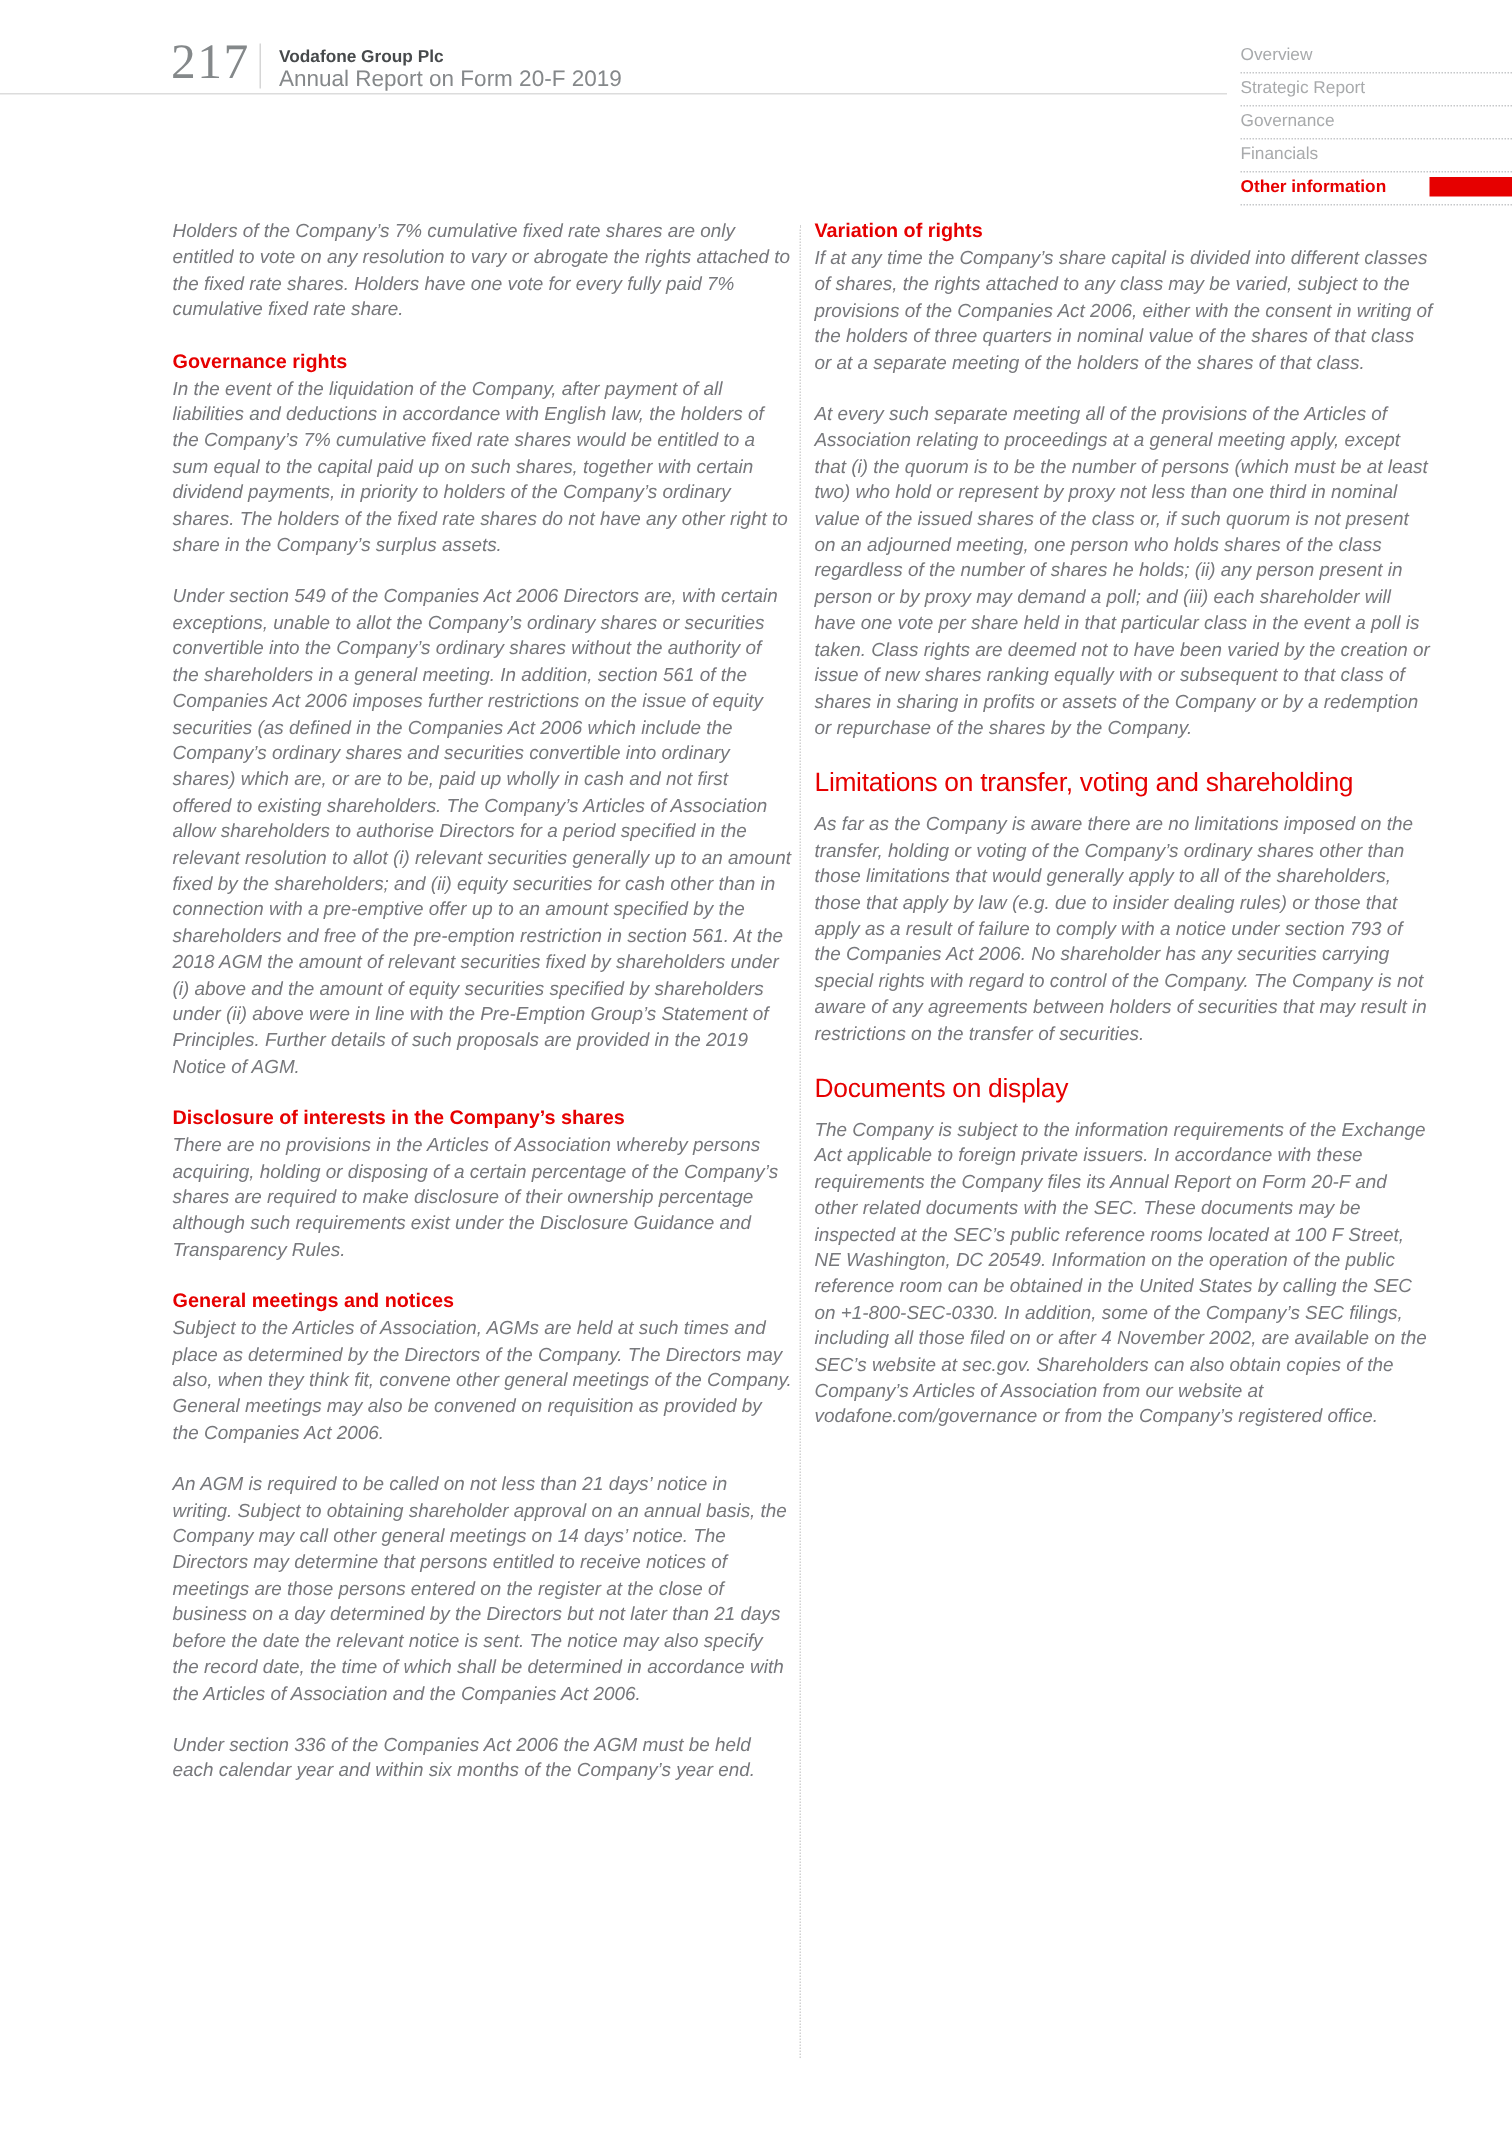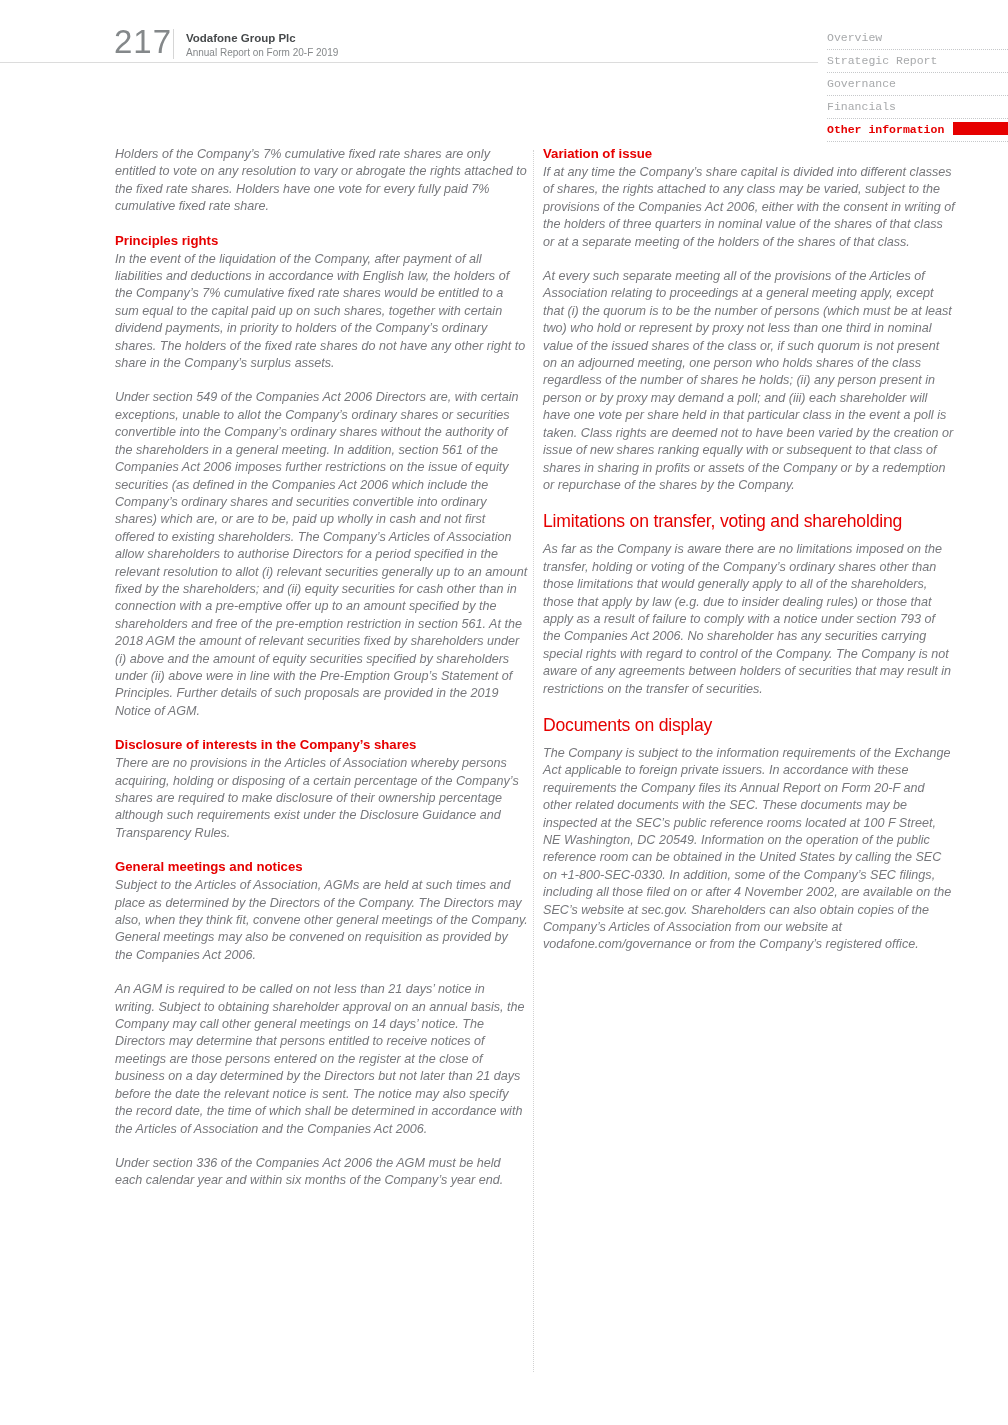--- a/index.html
+++ b/index.html
@@ -13,44 +13,44 @@
 
   
   .header-rule {
     position:absolute; top:62px; left:0; width:818px; height:1px;
     background:#dcdcdc;
   }
   .page-number {
     position:absolute; left:114px; top:24px;
     font-size:33px; line-height:36px; font-weight:400; color:#84888a;
     letter-spacing:1px;
+    font-family:Liberation Serif, serif;
   }
   .header-vsep {
     position:absolute; left:173px; top:29px; width:1px; height:30px;
     background:#d6d6d6;
   }
   .header-title { position:absolute; left:186px; top:31px; }
   .header-title .company {
     font-size:11.5px; font-weight:bold; color:#474a4c; line-height:14px;
   }
   .header-title .report {
-    font-size:10px; color:#85888a; line-height:14px; margin-top:1px;
+    font-size:15px; color:#85888a; line-height:14px; margin-top:1px;
   }
 
   
   .nav {
     position:absolute; left:827px; top:27px; width:181px;
   }
   .nav-item {
     position:relative;
     font-size:11.5px; color:#a8aaac;
     padding:4px 0 5px 0;
     border-bottom:1px dotted #c6c8ca;
     cursor:pointer;
-    font-family:Liberation Mono, monospace;
   }
   .nav-item.active { color:#e60000; font-weight:bold; }
   .nav-item .red-bar {
     position:absolute; right:0; top:3px;
     width:55px; height:13px; background:#e60000;
   }
 
   
   .col {
     position:absolute; top:146px; width:413px;
@@ -97,41 +97,41 @@
     </div>
   </div>
 
   <div class="col-divider"></div>
 
   <div class="col col-left">
     <div class="section">
       <p>Holders of the Company’s 7% cumulative fixed rate shares are only entitled to vote on any resolution to vary or abrogate the rights attached to the fixed rate shares. Holders have one vote for every fully paid 7% cumulative fixed rate share.</p>
     </div>
     <div class="section">
-      <h3 class="small-heading">Principles rights</h3>
+      <h3 class="small-heading">Governance rights</h3>
       <p>In the event of the liquidation of the Company, after payment of all liabilities and deductions in accordance with English law, the holders of the Company’s 7% cumulative fixed rate shares would be entitled to a sum equal to the capital paid up on such shares, together with certain dividend payments, in priority to holders of the Company’s ordinary shares. The holders of the fixed rate shares do not have any other right to share in the Company’s surplus assets.</p>
     </div>
     <div class="section">
       <p>Under section 549 of the Companies Act 2006 Directors are, with certain exceptions, unable to allot the Company’s ordinary shares or securities convertible into the Company’s ordinary shares without the authority of the shareholders in a general meeting. In addition, section 561 of the Companies Act 2006 imposes further restrictions on the issue of equity securities (as defined in the Companies Act 2006 which include the Company’s ordinary shares and securities convertible into ordinary shares) which are, or are to be, paid up wholly in cash and not first offered to existing shareholders. The Company’s Articles of Association allow shareholders to authorise Directors for a period specified in the relevant resolution to allot (i) relevant securities generally up to an amount fixed by the shareholders; and (ii) equity securities for cash other than in connection with a pre-emptive offer up to an amount specified by the shareholders and free of the pre-emption restriction in section 561. At the 2018 AGM the amount of relevant securities fixed by shareholders under (i) above and the amount of equity securities specified by shareholders under (ii) above were in line with the Pre-Emption Group’s Statement of Principles. Further details of such proposals are provided in the 2019 Notice of AGM.</p>
     </div>
     <div class="section">
       <h3 class="small-heading">Disclosure of interests in the Company’s shares</h3>
       <p>There are no provisions in the Articles of Association whereby persons acquiring, holding or disposing of a certain percentage of the Company’s shares are required to make disclosure of their ownership percentage although such requirements exist under the Disclosure Guidance and Transparency Rules.</p>
     </div>
     <div class="section">
       <h3 class="small-heading">General meetings and notices</h3>
       <p>Subject to the Articles of Association, AGMs are held at such times and place as determined by the Directors of the Company. The Directors may also, when they think fit, convene other general meetings of the Company. General meetings may also be convened on requisition as provided by the Companies Act 2006.</p>
       <p>An AGM is required to be called on not less than 21 days’ notice in writing. Subject to obtaining shareholder approval on an annual basis, the Company may call other general meetings on 14 days’ notice. The Directors may determine that persons entitled to receive notices of meetings are those persons entered on the register at the close of business on a day determined by the Directors but not later than 21 days before the date the relevant notice is sent. The notice may also specify the record date, the time of which shall be determined in accordance with the Articles of Association and the Companies Act 2006.</p>
       <p>Under section 336 of the Companies Act 2006 the AGM must be held each calendar year and within six months of the Company’s year end.</p>
     </div>
   </div>
 
   <div class="col col-right">
     <div class="section">
-      <h3 class="small-heading">Variation of issue</h3>
+      <h3 class="small-heading">Variation of rights</h3>
       <p>If at any time the Company’s share capital is divided into different classes of shares, the rights attached to any class may be varied, subject to the provisions of the Companies Act 2006, either with the consent in writing of the holders of three quarters in nominal value of the shares of that class or at a separate meeting of the holders of the shares of that class.</p>
       <p>At every such separate meeting all of the provisions of the Articles of Association relating to proceedings at a general meeting apply, except that (i) the quorum is to be the number of persons (which must be at least two) who hold or represent by proxy not less than one third in nominal value of the issued shares of the class or, if such quorum is not present on an adjourned meeting, one person who holds shares of the class regardless of the number of shares he holds; (ii) any person present in person or by proxy may demand a poll; and (iii) each shareholder will have one vote per share held in that particular class in the event a poll is taken. Class rights are deemed not to have been varied by the creation or issue of new shares ranking equally with or subsequent to that class of shares in sharing in profits or assets of the Company or by a redemption or repurchase of the shares by the Company.</p>
     </div>
     <div class="section">
       <h2 class="large-heading">Limitations on transfer, voting and shareholding</h2>
       <p>As far as the Company is aware there are no limitations imposed on the transfer, holding or voting of the Company’s ordinary shares other than those limitations that would generally apply to all of the shareholders, those that apply by law (e.g. due to insider dealing rules) or those that apply as a result of failure to comply with a notice under section 793 of the Companies Act 2006. No shareholder has any securities carrying special rights with regard to control of the Company. The Company is not aware of any agreements between holders of securities that may result in restrictions on the transfer of securities.</p>
     </div>
     <div class="section">
       <h2 class="large-heading">Documents on display</h2>
       <p>The Company is subject to the information requirements of the Exchange Act applicable to foreign private issuers. In accordance with these requirements the Company files its Annual Report on Form 20-F and other related documents with the SEC. These documents may be inspected at the SEC’s public reference rooms located at 100 F Street, NE Washington, DC 20549. Information on the operation of the public reference room can be obtained in the United States by calling the SEC on +1-800-SEC-0330. In addition, some of the Company’s SEC filings, including all those filed on or after 4 November 2002, are available on the SEC’s website at sec.gov. Shareholders can also obtain copies of the Company’s Articles of Association from our website at vodafone.com/governance or from the Company’s registered office.</p>

